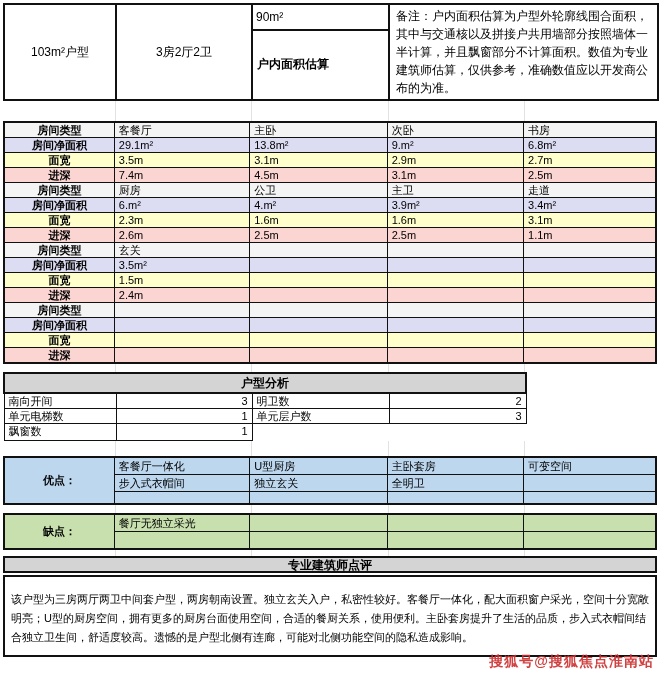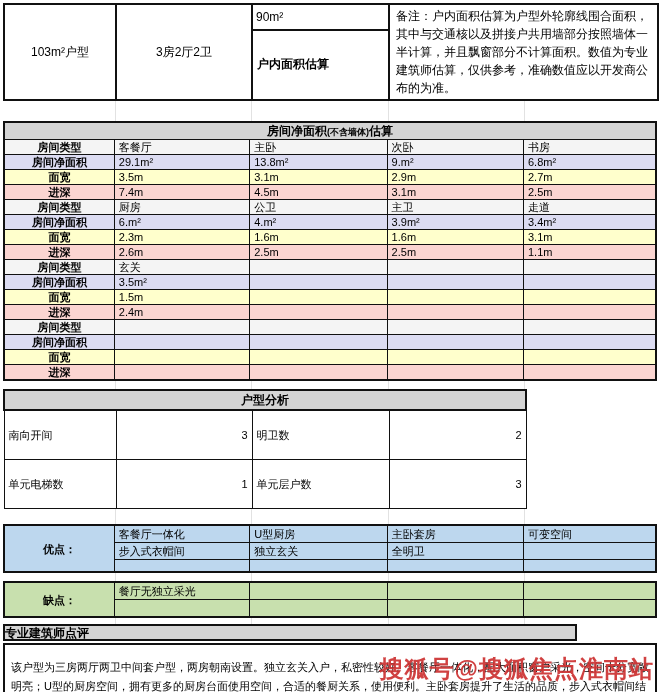--- a/index.html
+++ b/index.html
@@ -34,45 +34,45 @@
   .bar .small{font-size:9px;font-weight:bold;}
   .lbl{font-weight:bold;text-align:center;}
   .r-type td{background:var(--typegray,#f4f4f4);}
   .r-area td{background:var(--lavender,#dcdcf2);}
   .r-width td{background:var(--yellow,#ffffcc);}
   .r-depth td{background:var(--pink,#fbd5d1);}
 
   
   .note-box{box-sizing:border-box;margin:7px 3px 0 3px;width:654px;height:66px;
             border:2px solid #111;padding:3px 7px;font-size:10.5px;line-height:1.55;}
-  .review-bar{box-sizing:border-box;margin-left:3px;width:574px;height:17px;
+  .review-bar{box-sizing:border-box;margin-left:3px;width:654px;height:17px;
               border:2px solid #111;background:var(--graybar,#d4d4d4);
-              font-weight:bold;font-size:12px;line-height:14px;}
+              font-weight:bold;font-size:12px;text-align:center;line-height:14px;}
   .review-box{box-sizing:border-box;margin:2px 3px 0 3px;width:654px;height:82px;
               border:2px solid #111;padding:13px 6px 4px 6px;font-size:11px;line-height:1.75;}
 
   
   .ana-table{width:524px;}
   .ana-table td{border:1px solid #111;font-size:11px;height:14px;line-height:13px;}
   .ana-table .bar td{background:var(--graybar,#d4d4d4);font-weight:bold;
                      text-align:center;font-size:12px;height:16px;border:2px solid #111;}
-  .ana-l{padding:17px 4px;text-align:left;}
+  .ana-l{padding:0 4px;text-align:left;}
   .ana-v{padding:0 4px;text-align:right;}
   .ghost{border:none !important;background:#fff;}
 
   
   .pc-table{width:654px;border:2px solid #111;}
   .pc-table td{border:1px solid #111;font-size:11px;height:16px;line-height:14px;padding:0 4px;}
   .pc-lbl{font-weight:bold;text-align:center;}
   .pros td{background:var(--blue,#bdd7ee);margin-top:16px;}
   .cons td{background:var(--green,#c8e0ae);}
   .row-sm td{height:11px;}
 
   .watermark{position:absolute;right:6px;top:653px;color:var(--wm,#cd3131);
-             font-weight:bold;font-size:24px;letter-spacing:1px;opacity:.92;}
+             font-weight:bold;font-size:14px;letter-spacing:1px;opacity:.92;}
 </style>
 </head>
 <body>
 
 <div class="sheet">
   <div style="height:3px"></div>
 
   <table class="top-table">
     <colgroup>
         <col style="width:112px">
@@ -97,23 +97,20 @@
 
   <table class="main-table">
     <colgroup>
         <col style="width:110px">
         <col style="width:135px">
         <col style="width:137px">
         <col style="width:136px">
         <col style="width:132px">
       </colgroup>
     <tbody>
-        <tr class="bar">
-      <td colspan="5"><span>房间净面积</span><span class="small">(不含墙体)</span><span>估算</span></td>
-    </tr>
 
     <tr class="r-type">
       <td class="lbl">房间类型</td>
       <td>客餐厅</td>
       <td>主卧</td>
       <td>次卧</td>
       <td>书房</td>
     </tr>
     <tr class="r-area">
       <td class="lbl">房间净面积</td>
@@ -245,20 +242,26 @@
       <td class="ana-v">3</td>
       <td class="ana-l">明卫数</td>
       <td class="ana-v">2</td>
     </tr>
     <tr>
       <td class="ana-l">单元电梯数</td>
       <td class="ana-v">1</td>
       <td class="ana-l">单元层户数</td>
       <td class="ana-v">3</td>
     </tr>
+    <tr>
+      <td class="ana-l">飘窗数</td>
+      <td class="ana-v">1</td>
+      <td class="ghost"></td>
+      <td class="ghost"></td>
+    </tr>
   </tbody>
     </table>
 
   <div class="gap" style="height:15px"></div>
 
   <table class="pc-table pros">
     <colgroup>
         <col style="width:110px">
         <col style="width:135px">
         <col style="width:137px">

